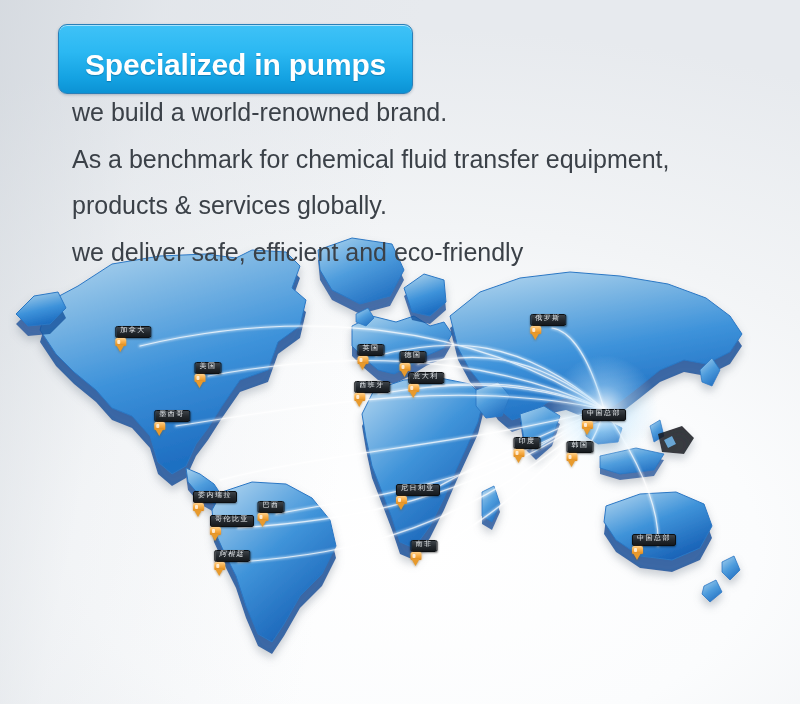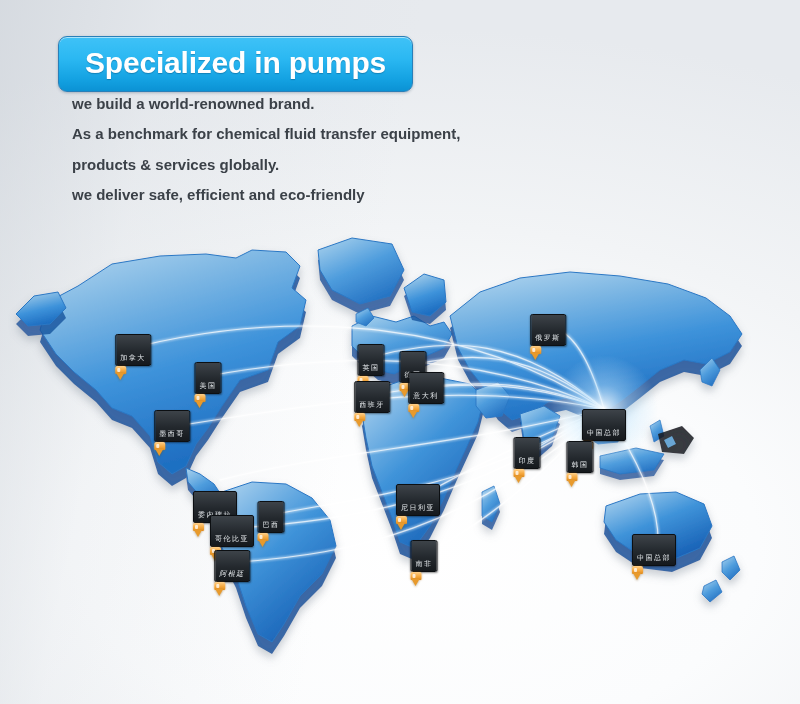--- a/index.html
+++ b/index.html
@@ -18,57 +18,56 @@
   
   #stage:before{
     content:"";position:absolute;inset:0;
     background:linear-gradient(100deg, rgba(200,206,213,.55) 0%, rgba(214,219,225,.25) 18%, rgba(255,255,255,0) 46%);
     pointer-events:none;
   }
 
   
   .banner{
     position:absolute;left:58px;top:24px;
-    padding:11px 26px 13px 26px;
+    padding:25px 26px 13px 26px;
     border-radius:9px;
     background:linear-gradient(180deg,#3fc2f7 0%,#2bb8f2 40%,#14a2e2 78%,#0b92d4 100%);
     border:1px solid #2a7fb8;
     box-shadow:inset 0 1px 0 rgba(255,255,255,.55), 0 1px 3px rgba(30,60,90,.30);
     z-index:6;
-    margin-top:12px;
   }
   .banner-title{
     margin:0;color:#ffffff;font-size:30px;font-weight:bold;
     letter-spacing:-.2px;line-height:1;
     text-shadow:0 1px 1px rgba(0,60,100,.35);
     white-space:nowrap;
   }
   .subcopy{
     position:absolute;left:72px;top:92px;width:700px;z-index:6;
   }
   .subcopy p{
     margin:0 0 6px 0;
-    color:#3b4148;font-size:15px;font-weight:bold;line-height:1.62;
+    color:#3b4148;font-size:25px;font-weight:normal;line-height:1.62;
     white-space:nowrap;
   }
 
   
   #map{
     position:absolute;left:0;top:230px;width:800px;height:440px;z-index:2;
   }
   #map svg{display:block;width:800px;height:440px;}
 
   
   .marker{position:absolute;z-index:5;transform:translate(-50%,0);}
   .chip{
     display:block;
     background:linear-gradient(180deg,#3d4349 0%,#23282d 55%,#15191d 100%);
     border:1px solid #0c0f12;
     border-radius:2px;
-    padding:20px 4px 3px 4px;
+    padding:0 4px 3px 4px;
     color:#e8ecef;
     font-size:7px;line-height:7px;
     font-family:"DejaVu Sans","Liberation Sans",sans-serif;
     letter-spacing:1.5px;
     text-align:center;white-space:nowrap;
     box-shadow:0 1px 2px rgba(0,0,0,.45);
   }
   .pin{
     position:relative;margin:2px auto 0 auto;width:11px;height:14px;
   }
@@ -260,21 +259,21 @@
           <path d="M604 179 C 540 248, 480 296, 428 322"></path>
           <path d="M604 179 C 640 232, 660 280, 658 316"></path>
         </g>
       </g>
 
       <circle cx="604" cy="179" r="54" fill="url(#hubGlow)"></circle>
     </svg>
   </div>
 
   <div id="markers">
-      <div class="marker" style="left: 133px; top: 334px; border-radius: 7px;"><span class="chip">加拿大</span><span class="pin"><span class="head"></span><span class="glint"></span><span class="tip"></span></span></div>
+      <div class="marker" style="left: 133px; top: 326px; border-radius: 7px;"><span class="chip">加拿大</span><span class="pin"><span class="head"></span><span class="glint"></span><span class="tip"></span></span></div>
       <div class="marker" style="left: 208px; top: 362px;"><span class="chip">美国</span><span class="pin"><span class="head"></span><span class="glint"></span><span class="tip"></span></span></div>
       <div class="marker" style="left: 172px; top: 410px;"><span class="chip">墨西哥</span><span class="pin"><span class="head"></span><span class="glint"></span><span class="tip"></span></span></div>
       <div class="marker" style="left: 371px; top: 344px;"><span class="chip">英国</span><span class="pin"><span class="head"></span><span class="glint"></span><span class="tip"></span></span></div>
       <div class="marker" style="left: 413px; top: 351px;"><span class="chip">德国</span><span class="pin"><span class="head"></span><span class="glint"></span><span class="tip"></span></span></div>
       <div class="marker" style="left: 548px; top: 314px;"><span class="chip">俄罗斯</span><span class="pin"><span class="head"></span><span class="glint"></span><span class="tip"></span></span></div>
       <div class="marker" style="left: 372px; top: 381px; border-radius: 7px;"><span class="chip">西班牙</span><span class="pin"><span class="head"></span><span class="glint"></span><span class="tip"></span></span></div>
       <div class="marker" style="left: 426px; top: 372px;"><span class="chip">意大利</span><span class="pin"><span class="head"></span><span class="glint"></span><span class="tip"></span></span></div>
       <div class="marker" style="left: 604px; top: 409px;"><span class="chip">中国总部</span><span class="pin"><span class="head"></span><span class="glint"></span><span class="tip"></span></span></div>
       <div class="marker" style="left: 527px; top: 437px;"><span class="chip">印度</span><span class="pin"><span class="head"></span><span class="glint"></span><span class="tip"></span></span></div>
       <div class="marker" style="left: 580px; top: 441px;"><span class="chip">韩国</span><span class="pin"><span class="head"></span><span class="glint"></span><span class="tip"></span></span></div>

